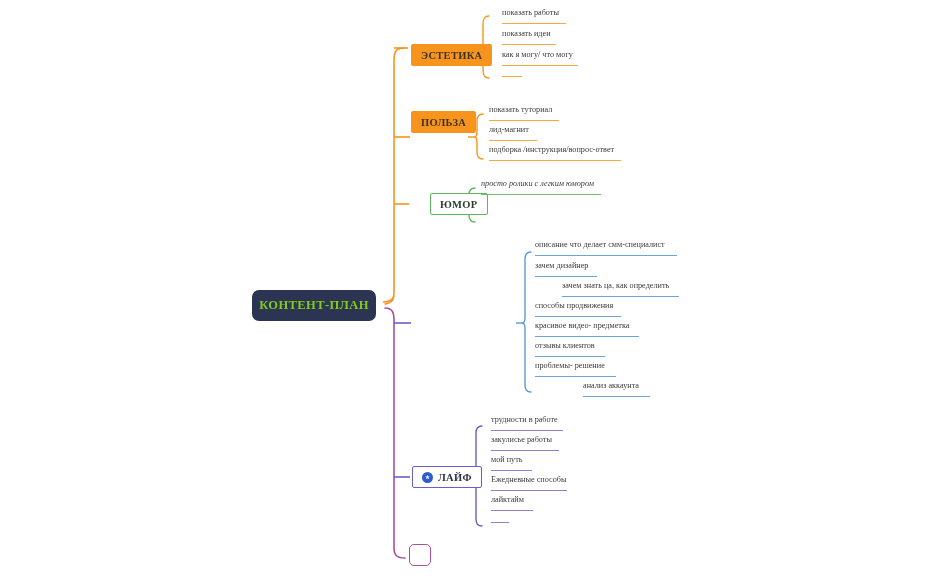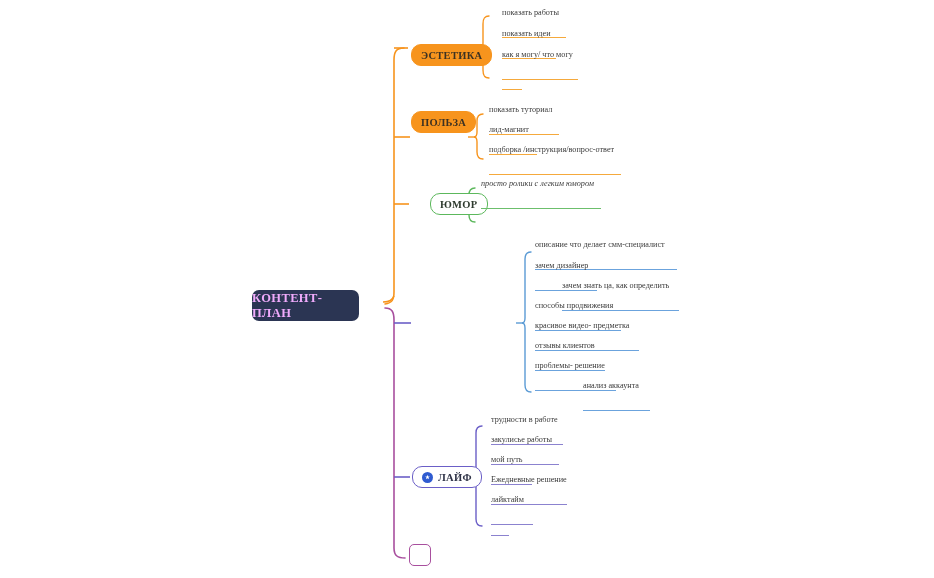--- a/index.html
+++ b/index.html
@@ -29,43 +29,43 @@
     left: 0; top: 0;
     width: 934px; height: 578px;
     pointer-events: none;
   }
 
   
   .root-node {
     position: absolute;
     left: 252px;
     top: 290px;
-    width: 107px;
+    width: 124px;
     height: 31px;
     box-sizing: border-box;
     background: #2b3553;
     border-radius: 7px;
     display: flex;
     align-items: center;
     justify-content: center;
-    color: #f0abfc;
+    color: #84cc16;
     font-size: 12.5px;
     font-weight: bold;
     letter-spacing: 0.4px;
   }
 
   
   .topic {
     position: absolute;
     box-sizing: border-box;
     display: flex;
     align-items: center;
     justify-content: center;
     gap: 5px;
-    border-radius: 10px;
+    border-radius: 2px;
     font-size: 10.5px;
     font-weight: bold;
     letter-spacing: 0.3px;
     white-space: nowrap;
     padding: 0 9px;
     height: 22px;
   }
   .topic.filled-orange {
     background: #f7941d;
     border: 1px solid #f7941d;
@@ -102,21 +102,21 @@
   .topic-badge.indigo { background: #2f5bd0; }
   .topic-badge svg { display: block; }
 
   
   .leaf {
     position: absolute;
     box-sizing: border-box;
     font-size: 8.2px;
     line-height: 1.35;
     color: #3b3b3b;
-    padding-bottom: 19px;
+    padding-bottom: 5px;
     border-bottom: 1.1px solid #cccccc;
     white-space: nowrap;
   }
   .leaf.wrap {
     white-space: normal;
     text-align: center;
   }
   .leaf.empty { min-height: 7px; }
 
   .leaf.c-orange { border-bottom-color: #f5a93c; }
@@ -225,19 +225,19 @@
     <span class="topic-badge indigo">
       <svg width="7" height="7" viewBox="0 0 10 10">
         <path d="M5 1.2 L5.9 3.6 L8.4 3.6 L6.4 5.1 L7.2 7.6 L5 6.1 L2.8 7.6 L3.6 5.1 L1.6 3.6 L4.1 3.6 Z" fill="#ffffff"></path>
       </svg>
     </span>
     <span>ЛАЙФ</span>
   </div>
   <div class="leaf c-purple" style="left:491px; top:414px; width:72px;">трудности в работе</div>
   <div class="leaf c-purple" style="left:491px; top:434px; width:68px;">закулисье работы</div>
   <div class="leaf c-purple" style="left:491px; top:454px; width:41px;">мой путь</div>
-  <div class="leaf c-purple" style="left:491px; top:474px; width:76px;">Ежедневные решение</div>
+  <div class="leaf c-purple" style="left:491px; top:474px; width:76px;">Ежедневные способы</div>
   <div class="leaf c-purple" style="left:491px; top:494px; width:42px;">лайктайм</div>
   <div class="leaf c-purple empty" style="left:491px; top:516px; width:18px;"></div>
 
   <div class="empty-node"></div>
 
 </div>
 
 </body></html>

